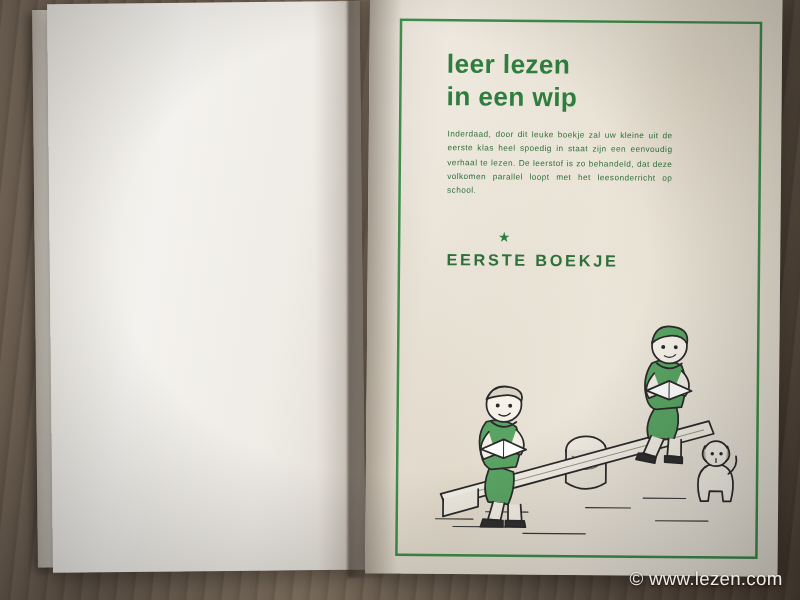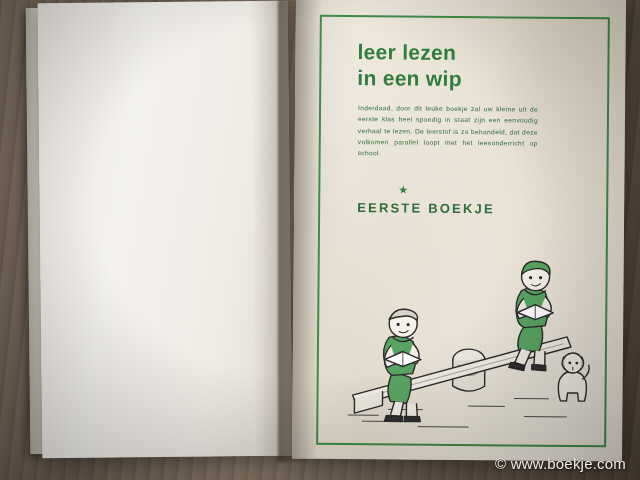--- a/index.html
+++ b/index.html
@@ -311,14 +311,14 @@
             <path d="M254 146 l0 3" stroke="#2b2b2b" stroke-width="1"></path>
             <path d="M264 158 q8 -6 6 -14" stroke="#2b2b2b"></path>
           </g>
         </svg>
       </div>
     </div>
   </div>
 
   <div class="vignette"></div>
 
-  <div class="watermark">© www.boekje.com</div>
+  <div class="watermark">© www.lezen.com</div>
 </div>
 
 </body></html>

